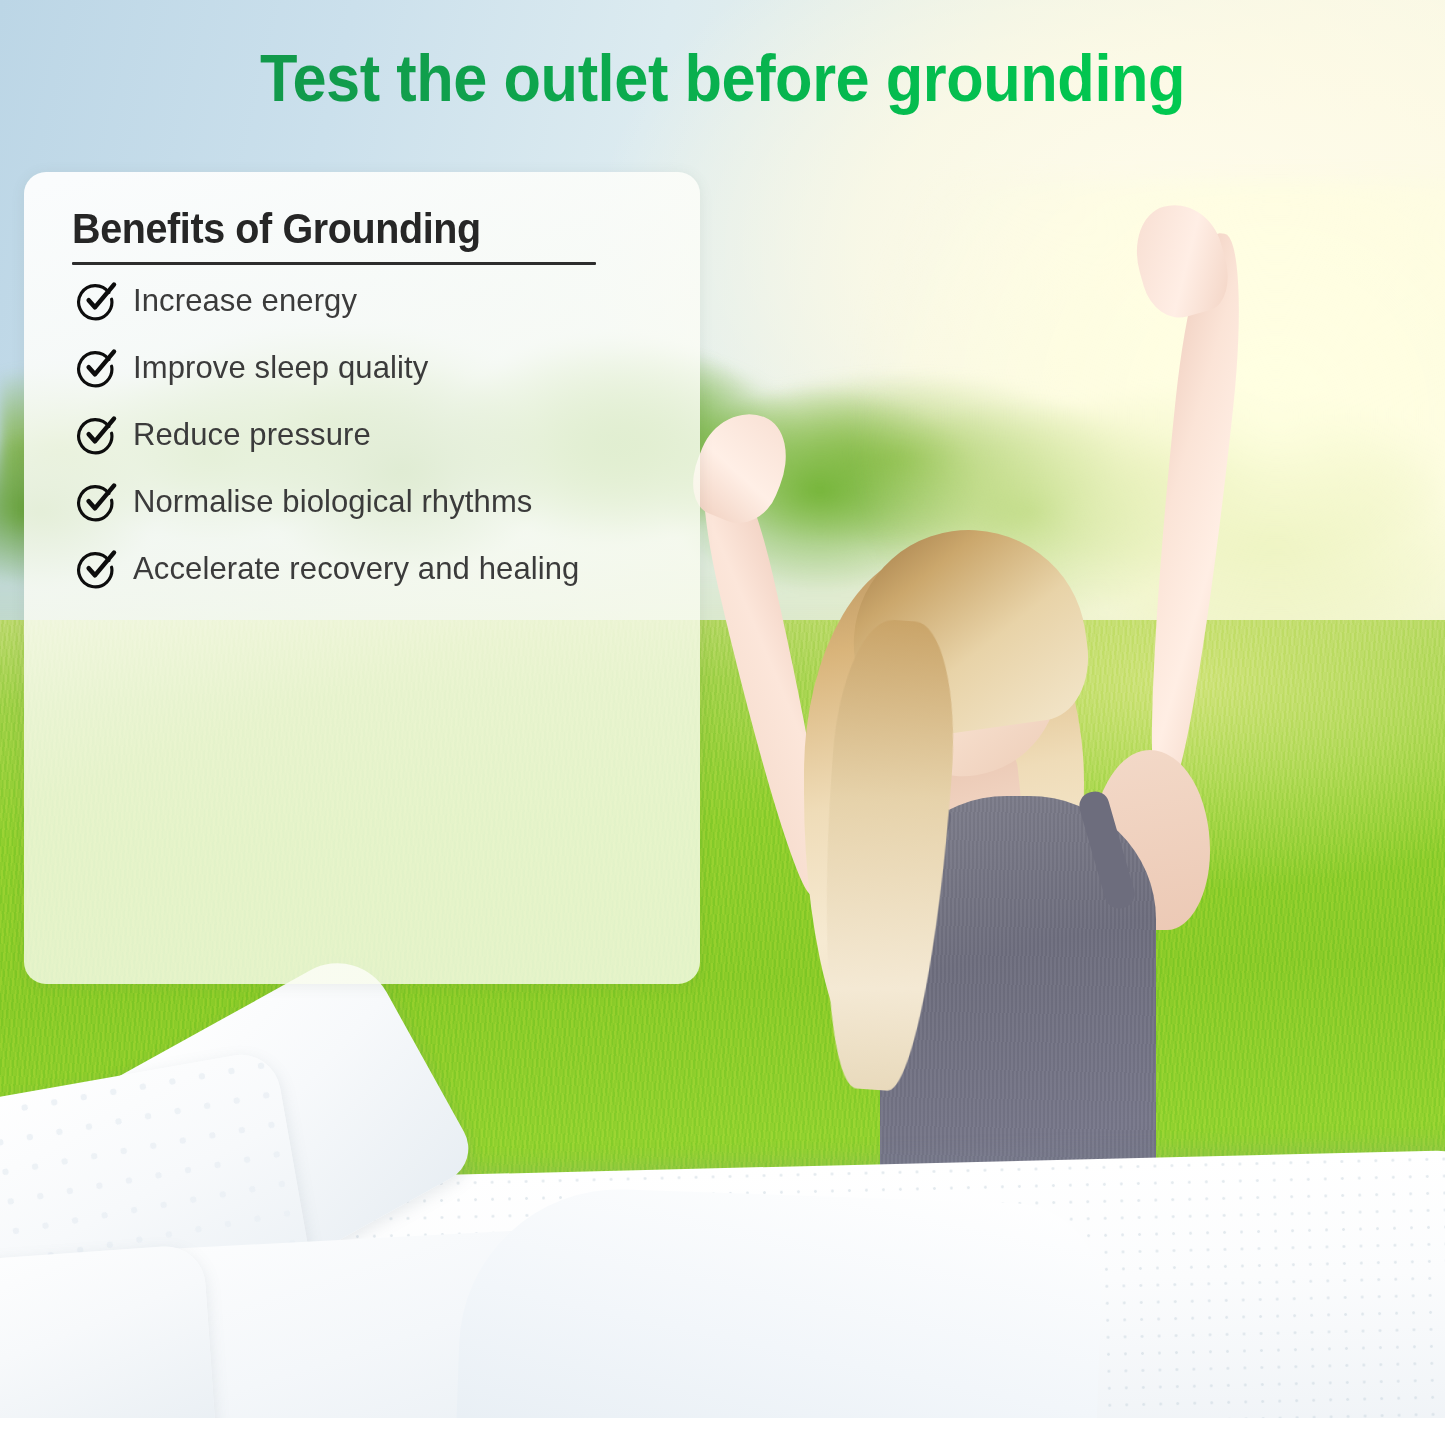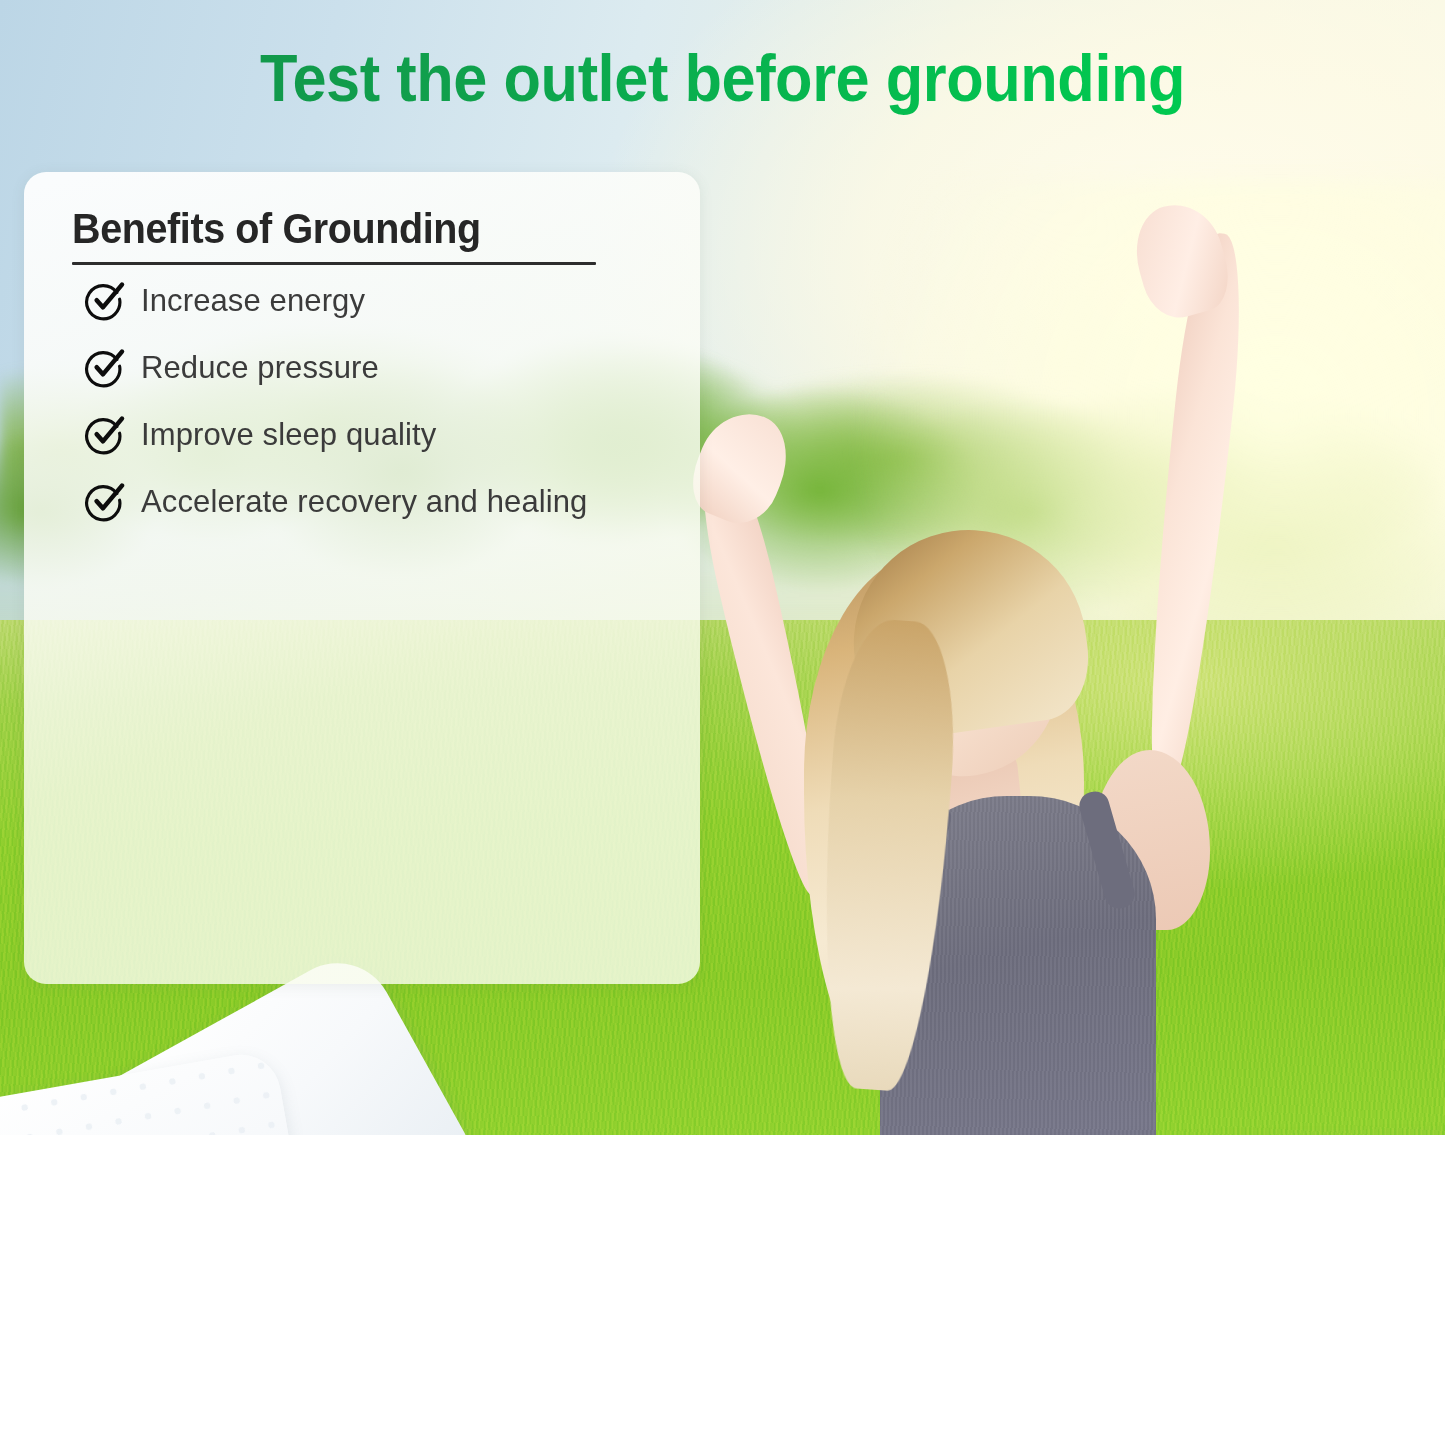--- a/index.html
+++ b/index.html
@@ -1,20 +1,20 @@
 <!DOCTYPE html>
 <html><head>
 <meta charset="utf-8">
 <style>
   html,body{margin:0;padding:0;background:#fff;}
   body{font-family:"Liberation Sans", sans-serif;}
 
   #canvas{
     position:relative;
-    width:1445px;height:1135px;
+    width:1445px;height:1418px;
     overflow:hidden;
     background:#dfe9ef;
   }
 
   
   .bg-layer{position:absolute;inset:0;}
 
   
   .sky{
     background:
@@ -183,21 +183,21 @@
     font-family:"Liberation Sans", sans-serif;
     font-weight:700;font-size:42px;color:#262626;letter-spacing:-.4px;
     transform:scaleX(.94);transform-origin:left center;
     margin:0 0 4px 0;line-height:1.1;
     display:inline-block;
   }
   .card-title-rule{
     width:524px;height:3px;background:#2d2d2d;margin:6px 0 16px 0;border-radius:1px;
   }
 
-  .benefit-list{list-style:none;margin:12px;padding:0;}
+  .benefit-list{list-style:none;margin:4px;padding:0;}
   .benefit-item{
     display:flex;align-items:flex-start;gap:15px;
     margin:0 0 27px 0;
   }
   .check-icon{flex:0 0 auto;width:42px;height:42px;margin-top:-2px;display:block;}
   .benefit-text{
     font-family:"Liberation Sans", sans-serif;
     font-weight:300;font-size:32px;color:#3b3b3b;line-height:1.22;
     transform:scaleX(.97);transform-origin:left top;
     letter-spacing:.1px;
@@ -267,32 +267,39 @@
             <path d="M14.5 24.2 L21.6 32.4 L43.4 6.4" fill="none" stroke="#0d0d0d" stroke-width="5.2" stroke-linecap="round" stroke-linejoin="round"></path>
           </svg>
           <span class="benefit-text">Increase energy</span>
         </li>
 
         <li class="benefit-item">
           <svg class="check-icon" viewBox="0 0 48 48">
             <path d="M37.5 15.5a19 19 0 1 0 3.2 7.6" fill="none" stroke="#0d0d0d" stroke-width="3.6" stroke-linecap="round"></path>
             <path d="M14.5 24.2 L21.6 32.4 L43.4 6.4" fill="none" stroke="#0d0d0d" stroke-width="5.2" stroke-linecap="round" stroke-linejoin="round"></path>
           </svg>
+          <span class="benefit-text">Improve sleep quality</span>
+        </li>
+
+        <li class="benefit-item">
+          <svg class="check-icon" viewBox="0 0 48 48">
+            <path d="M37.5 15.5a19 19 0 1 0 3.2 7.6" fill="none" stroke="#0d0d0d" stroke-width="3.6" stroke-linecap="round"></path>
+            <path d="M14.5 24.2 L21.6 32.4 L43.4 6.4" fill="none" stroke="#0d0d0d" stroke-width="5.2" stroke-linecap="round" stroke-linejoin="round"></path>
+          </svg>
           <span class="benefit-text">Reduce pressure</span>
         </li>
 
-        <li class="benefit-item">
-          <svg class="check-icon" viewBox="0 0 48 48">
-            <path d="M37.5 15.5a19 19 0 1 0 3.2 7.6" fill="none" stroke="#0d0d0d" stroke-width="3.6" stroke-linecap="round"></path>
-            <path d="M14.5 24.2 L21.6 32.4 L43.4 6.4" fill="none" stroke="#0d0d0d" stroke-width="5.2" stroke-linecap="round" stroke-linejoin="round"></path>
-          </svg>
-          <span class="benefit-text">Improve sleep quality</span>
-        </li>
-
-
+
+        <li class="benefit-item">
+          <svg class="check-icon" viewBox="0 0 48 48">
+            <path d="M37.5 15.5a19 19 0 1 0 3.2 7.6" fill="none" stroke="#0d0d0d" stroke-width="3.6" stroke-linecap="round"></path>
+            <path d="M14.5 24.2 L21.6 32.4 L43.4 6.4" fill="none" stroke="#0d0d0d" stroke-width="5.2" stroke-linecap="round" stroke-linejoin="round"></path>
+          </svg>
+          <span class="benefit-text">Normalise biological rhythms</span>
+        </li>
 
         <li class="benefit-item">
           <svg class="check-icon" viewBox="0 0 48 48">
             <path d="M37.5 15.5a19 19 0 1 0 3.2 7.6" fill="none" stroke="#0d0d0d" stroke-width="3.6" stroke-linecap="round"></path>
             <path d="M14.5 24.2 L21.6 32.4 L43.4 6.4" fill="none" stroke="#0d0d0d" stroke-width="5.2" stroke-linecap="round" stroke-linejoin="round"></path>
           </svg>
           <span class="benefit-text">Accelerate recovery and healing</span>
         </li>
 
 

